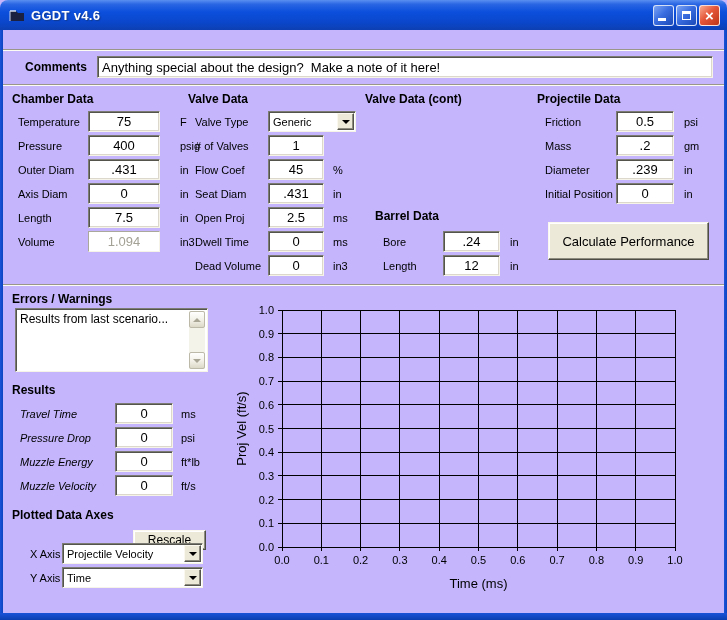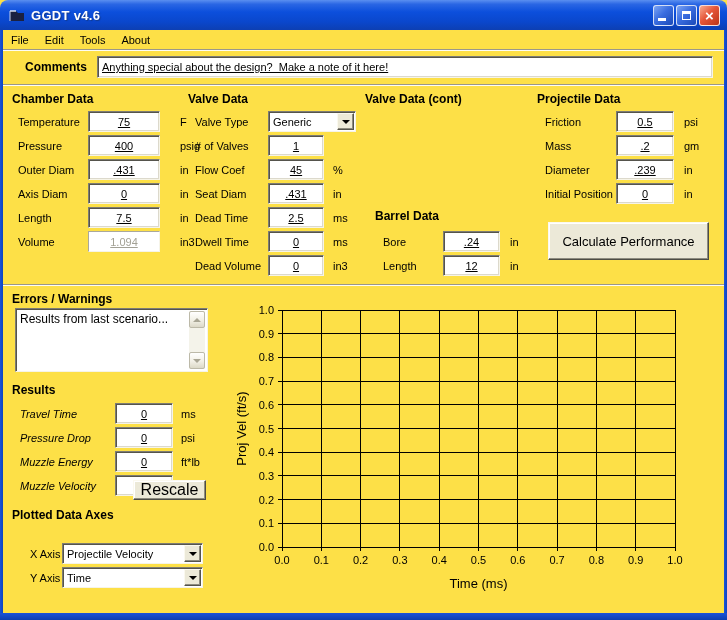--- a/index.html
+++ b/index.html
@@ -1,18 +1,18 @@
 <!DOCTYPE html>
 <html><head>
 <meta charset="utf-8">
 <style>
   * { margin:0; padding:0; box-sizing:border-box; }
   html,body { width:727px; height:620px; }
   body { font-family:"Liberation Sans","DejaVu Sans",sans-serif; background:#fff; }
-  #win { position:relative; width:727px; height:620px; background:#fde047; overflow:hidden; }
+  #win { position:relative; width:727px; height:620px; background:#c4b5fd; overflow:hidden; }
 
   
   .titlebar { position:absolute; left:0; top:0; width:727px; height:30px;
     background:linear-gradient(180deg,#5a8ff0 0%,#2a66e4 14%,#0c4fdc 40%,#0a47cd 72%,#0d3fb2 100%);
     border-radius:8px 8px 0 0; display:flex; align-items:center; }
   .title-text { color:#fff; font-weight:bold; font-size:13px; margin-left:6px;
     text-shadow:1px 1px 1px #123a8e; letter-spacing:.3px; }
   .app-icon { margin-left:9px; width:16px; height:15px; display:inline-block; }
   .winbtns { position:absolute; right:7px; top:5px; display:flex; gap:2px; }
   .wbtn { width:21px; height:21px; border-radius:3px; border:1px solid rgba(255,255,255,.8);
@@ -28,23 +28,23 @@
 
   
   .menubar { position:absolute; left:3px; top:30px; width:721px; height:19px; display:flex; align-items:center; }
   .menu-item { font-size:11px; color:#000; padding:2px 8px; }
   .etch { position:absolute; left:3px; width:721px; height:0;
     border-top:1px solid #9a978a; border-bottom:1px solid #fdfcf4; }
 
   
   .hdr { position:absolute; font-size:12px; font-weight:bold; color:#000; white-space:nowrap; }
   .lbl { position:absolute; font-size:11px; color:#000; white-space:nowrap; }
-  .tbox { height:21px; background:#fff; font-family:inherit; font-size:11px; text-align:center; color:#000;
+  .tbox { height:21px; background:#fff; font-family:inherit; font-size:13px; text-align:center; color:#000;
     border:1px solid; border-color:#7d7c74 #f6f4e8 #f6f4e8 #7d7c74;
-    box-shadow:inset 1px 1px 0 #55544c, inset -1px -1px 0 #dcd9cc;text-decoration:underline; }
+    box-shadow:inset 1px 1px 0 #55544c, inset -1px -1px 0 #dcd9cc; }
   .tbox.disabled { color:#a3a195; border-color:#aaa89c #f6f4e8 #f6f4e8 #aaa89c; box-shadow:none; }
   .combo { display:inline-flex; height:21px; background:#fff; align-items:center;
     border:1px solid; border-color:#7d7c74 #f6f4e8 #f6f4e8 #7d7c74;
     box-shadow:inset 1px 1px 0 #55544c; }
   .cval { flex:1; font-size:11px; padding-left:4px; color:#000; white-space:nowrap; overflow:hidden; }
   .cbtn { width:17px; align-self:stretch; margin:1px; background:#ece9d8;
     border:1px solid; border-color:#fbf9ef #55544c #55544c #fbf9ef;
     box-shadow:inset -1px -1px 0 #8e8c80; display:flex; align-items:center; justify-content:center; }
   .carrow { width:0; height:0; border-left:4px solid transparent; border-right:4px solid transparent; border-top:4px solid #000; }
   .btn3d { background:#ece9d8; font-family:inherit; color:#000;
@@ -82,21 +82,21 @@
   .sb { position:absolute; top:2px; right:2px; bottom:2px; width:16px; background:#f4f3ea; }
   .sb-btn { position:absolute; left:0; width:16px; height:17px; border-radius:2px;
     background:linear-gradient(180deg,#fff 0%,#f2f0e6 55%,#dcd9c8 100%);
     border:1px solid #bcb9a8; display:flex; align-items:center; justify-content:center; }
   .sb-up { top:0; } .sb-down { bottom:0; }
   .tri-up { width:0; height:0; border-left:4px solid transparent; border-right:4px solid transparent; border-bottom:4px solid #a9a695; }
   .tri-down { width:0; height:0; border-left:4px solid transparent; border-right:4px solid transparent; border-top:4px solid #a9a695; }
 
   
   #calc-btn { position:absolute; left:548px; top:222px; width:161px; height:38px; font-size:13px; }
-  #rescale-btn { position:absolute; left:133px; top:480px; width:73px; height:20px; font-size:16px; }
+  #rescale-btn { position:absolute; left:133px; top:530px; width:73px; height:20px; font-size:12px; }
   #xaxis-combo { position:absolute; left:62px; top:543px; width:141px; }
   #yaxis-combo { position:absolute; left:62px; top:567px; width:141px; }
 
   
   #chart { position:absolute; left:230px; top:288px; width:497px; height:325px; }
   #chart-svg text { font-family:"Liberation Sans","DejaVu Sans",sans-serif; fill:#000; }
   #chart-svg line { stroke:#000; stroke-width:1; shape-rendering:crispEdges; }
 </style>
 </head>
 <body>
@@ -118,26 +118,20 @@
         </span>
       <span class="wbtn blue">
           <span class="glyph-max"></span>
         </span>
       <span class="wbtn red">
           <span class="glyph-close">×</span>
         </span>
     </span>
   </div>
 
-  <div class="menubar">
-    <span class="menu-item">File</span>
-    <span class="menu-item">Edit</span>
-    <span class="menu-item">Tools</span>
-    <span class="menu-item">About</span>
-  </div>
   <div class="etch" style="top:49px"></div>
 
   <span class="hdr" style="left:25px; top:60px">Comments</span>
   <input id="comments-input" class="tbox" value="Anything special about the design?  Make a note of it here!" style="">
   <div class="etch" style="top:84px"></div>
 
   <span class="hdr" style="left:12px;  top:92px">Chamber Data</span>
   <span class="hdr" style="left:188px; top:92px">Valve Data</span>
   <span class="hdr" style="left:365px; top:92px">Valve Data (cont)</span>
   <span class="hdr" style="left:537px; top:92px">Projectile Data</span>
@@ -193,21 +187,21 @@
         <span class="flabel">Flow Coef</span>
         <input class="tbox" value="45" style="">
         <span class="funit">%</span>
       </div>
       <div class="frow">
         <span class="flabel">Seat Diam</span>
         <input class="tbox" value=".431" style="">
         <span class="funit">in</span>
       </div>
       <div class="frow">
-        <span class="flabel">Dead Time</span>
+        <span class="flabel">Open Proj</span>
         <input class="tbox" value="2.5" style="">
         <span class="funit">ms</span>
       </div>
       <div class="frow">
         <span class="flabel">Dwell Time</span>
         <input class="tbox" value="0" style="">
         <span class="funit">ms</span>
       </div>
       <div class="frow">
         <span class="flabel">Dead Volume</span>

